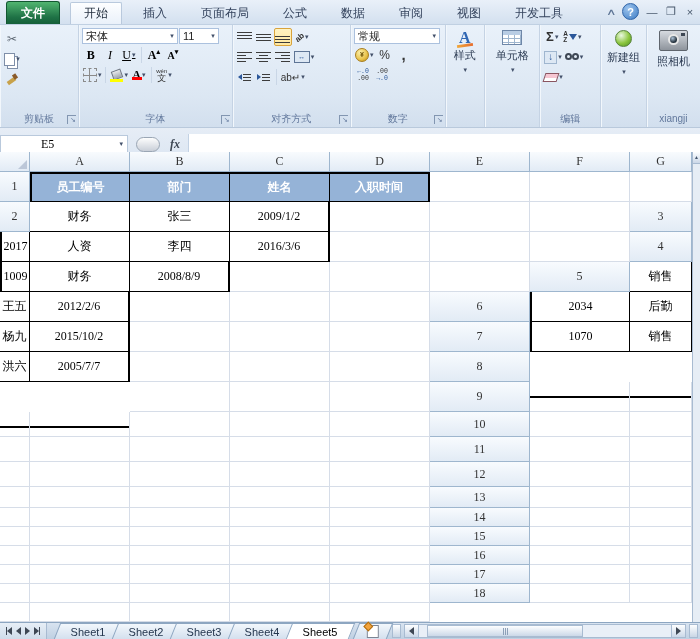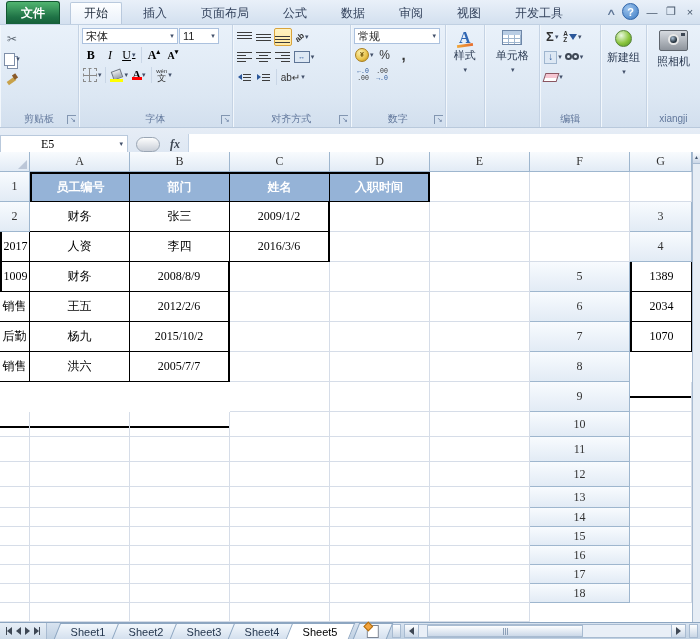--- a/index.html
+++ b/index.html
@@ -509,21 +509,20 @@
       <div class="cell"></div>
       <div class="cell"></div>
       <div class="hdr">4</div>
       <div class="cell td bl">1009</div>
       <div class="cell td">财务</div>
       <div class="cell td br">2008/8/9</div>
       <div class="cell"></div>
       <div class="cell"></div>
       <div class="cell"></div>
       <div class="hdr">5</div>
-      <div class="cell td bl">1389</div>
       <div class="cell td">销售</div>
       <div class="cell td">王五</div>
       <div class="cell td br">2012/2/6</div>
       <div class="cell"></div>
       <div class="cell"></div>
       <div class="cell"></div>
       <div class="hdr">6</div>
       <div class="cell td bl">2034</div>
       <div class="cell td">后勤</div>
       <div class="cell td">杨九</div>

